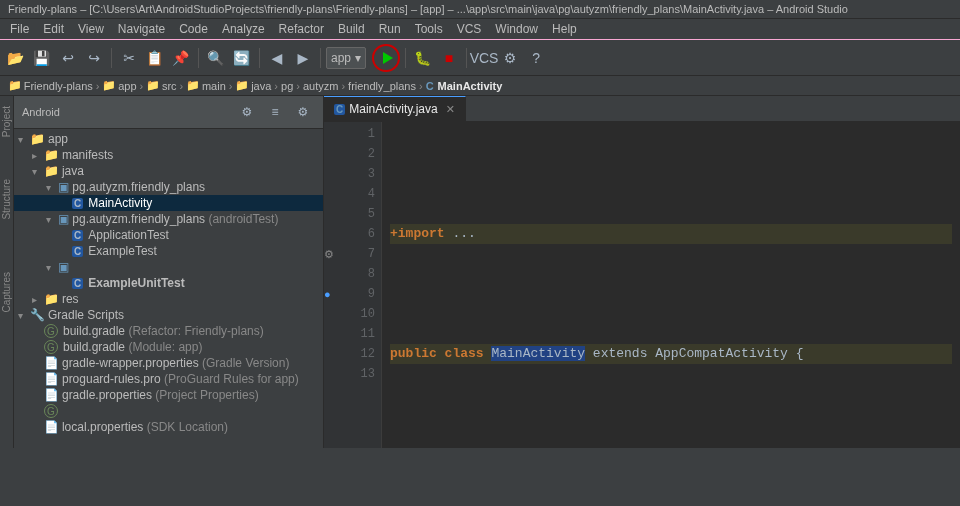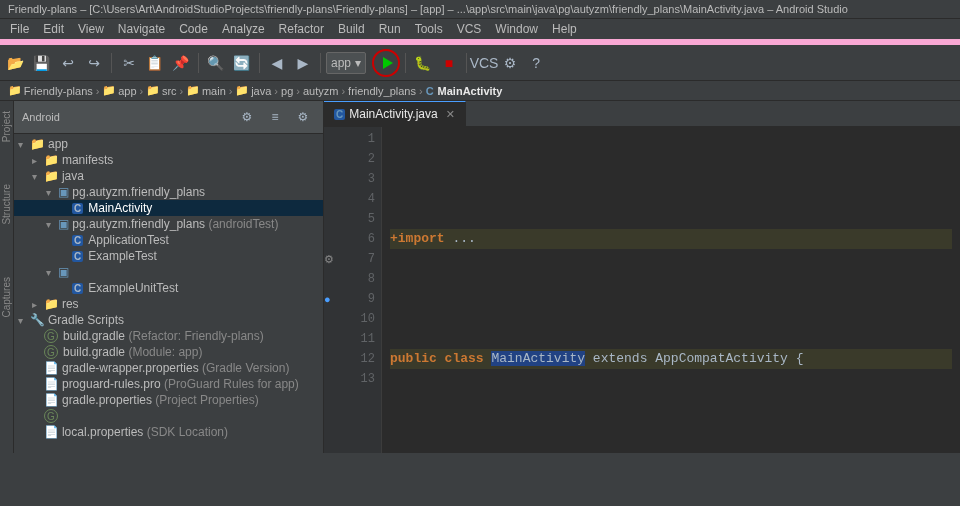--- a/index.html
+++ b/index.html
@@ -2,21 +2,21 @@
 <html><head>
   <meta charset="utf-8">
   <style>
     * { margin: 0; padding: 0; box-sizing: border-box; }
     body { font-family: 'Segoe UI', Arial, sans-serif; font-size: 12px; background: #3c3f41; color: #a9b7c6; overflow: hidden; width: 960px; height: 506px; }
 
     
     #title-bar { background: #3c3f41; color: #bbbbbb; padding: 3px 8px; font-size: 11px; border-bottom: 1px solid #2b2b2b; white-space: nowrap; overflow: hidden; text-overflow: ellipsis; }
 
     
-    #menu-bar { background: #3c3f41; border-bottom: 6px solid #f9a8d4; display: flex; align-items: center; padding: 1px 4px; gap: 2px; }
+    #menu-bar { background: #3c3f41; border-bottom: 1px solid #f9a8d4; display: flex; align-items: center; padding: 1px 4px; gap: 2px; }
     .menu-item { color: #bbbbbb; padding: 2px 6px; font-size: 12px; cursor: pointer; }
 
     
     #toolbar { background: #3c3f41; border-bottom: 1px solid #2b2b2b; padding: 3px 4px; display: flex; align-items: center; gap: 2px; min-height: 36px; }
     .tb-btn { background: transparent; border: none; color: #a9b7c6; cursor: pointer; padding: 2px 3px; font-size: 14px; display: flex; align-items: center; justify-content: center; width: 24px; height: 24px; }
     .tb-separator { width: 1px; height: 20px; background: #555; margin: 0 3px; }
     .run-btn { background: transparent; border: 2px solid #cc0000; border-radius: 50%; width: 28px; height: 28px; display: flex; align-items: center; justify-content: center; cursor: pointer; }
     .run-btn svg { margin-left: 2px; }
     .app-label { color: #bbbbbb; font-size: 12px; padding: 0 4px; background: #4c5052; border: 1px solid #666; height: 22px; display: flex; align-items: center; gap: 4px; border-radius: 2px; }
 
@@ -233,21 +233,21 @@
       </div>
 
       <div class="tree-item" style="padding-left:32px;">
         <span class="tree-arrow">▾</span>
         <span class="tree-icon" style="color:#6897bb;">▣</span>
       </div>
 
       <div class="tree-item" style="padding-left:46px;">
         <span class="tree-arrow">&nbsp;</span>
         <span class="tree-icon" style="color:#a9b7c6; background:#2257a0; border-radius:2px; padding:0 2px; font-size:10px; font-weight:bold;">C</span>
-        <span class="tree-label" style="margin-left:2px;">ExampleUnitTest</span>
+        <span class="tree-label" style="margin-left:2px;font-weight:bold;">ExampleUnitTest</span>
       </div>
 
       <div class="tree-item" style="padding-left:18px;">
         <span class="tree-arrow">▸</span>
         <span class="tree-icon" style="color:#cc9900;">📁</span>
         <span class="tree-label">res</span>
       </div>
 
       <div class="tree-item" style="padding-left:4px;">
         <span class="tree-arrow">▾</span>

